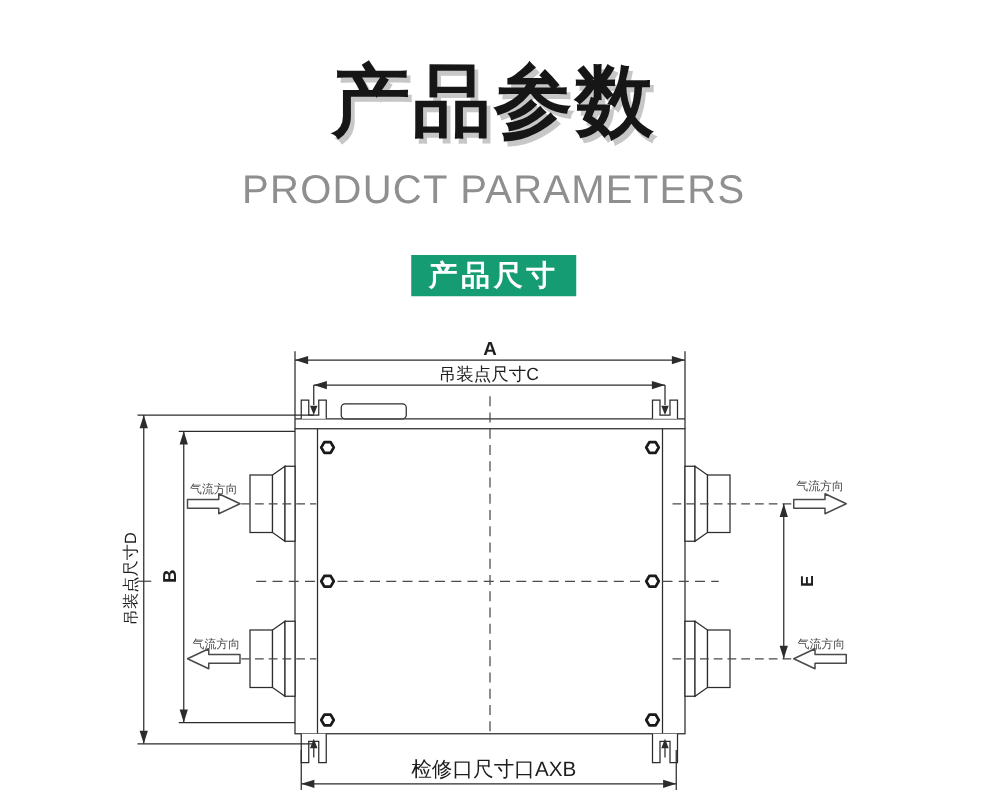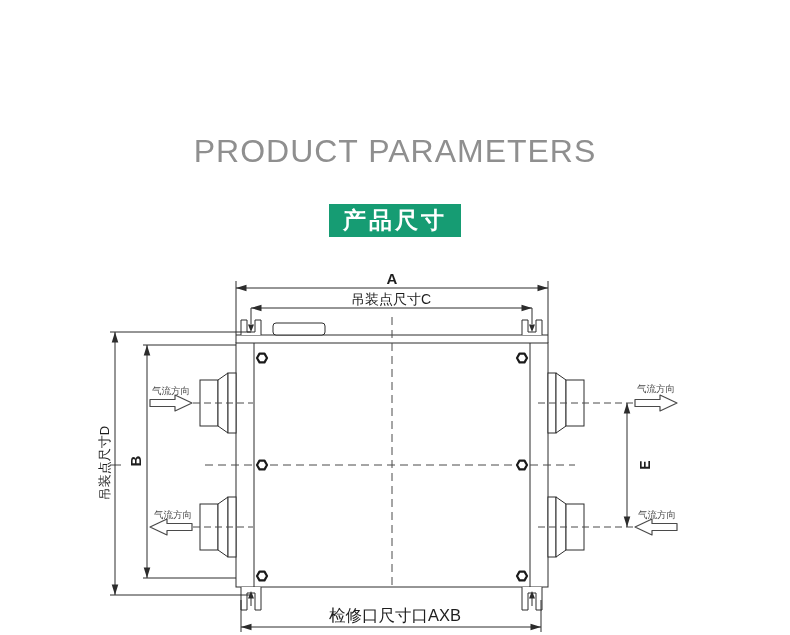--- a/index.html
+++ b/index.html
@@ -18,20 +18,21 @@
   .lnw{stroke:#2c2c2c;stroke-width:1;fill:#ffffff;}
   .cl{stroke:#4a4a4a;stroke-width:1;fill:none;}
   .dimtxt{fill:#1e1e1e;font-family:"Liberation Sans","DejaVu Sans",sans-serif;}
   .flowtxt{fill:#4a4a4a;font-size:9.5px;font-family:"Liberation Sans","DejaVu Sans",sans-serif;}
 </style>
 </head>
 <body>
 
 <div class="page">
 
+  <div class="title">产品参数</div>
   <div class="subtitle">PRODUCT PARAMETERS</div>
   <div class="badge">产品尺寸</div>
 
   <svg class="diagram" width="790" height="380" viewBox="0 0 790 380">
     <defs>
       <marker id="dimarr" markerUnits="userSpaceOnUse" markerWidth="12" markerHeight="9" viewBox="0 0 12 9" refX="11" refY="4.5" orient="auto-start-reverse">
         <path d="M11,4.5 L0.5,1.2 L0.5,7.8 Z" fill="#2c2c2c"></path>
       </marker>
       <g id="bolt">
         <polygon points="5,0 2.5,4.33 -2.5,4.33 -5,0 -2.5,-4.33 2.5,-4.33" fill="#ffffff" stroke="#1a1a1a" stroke-width="2.2" stroke-linejoin="round"></polygon>

